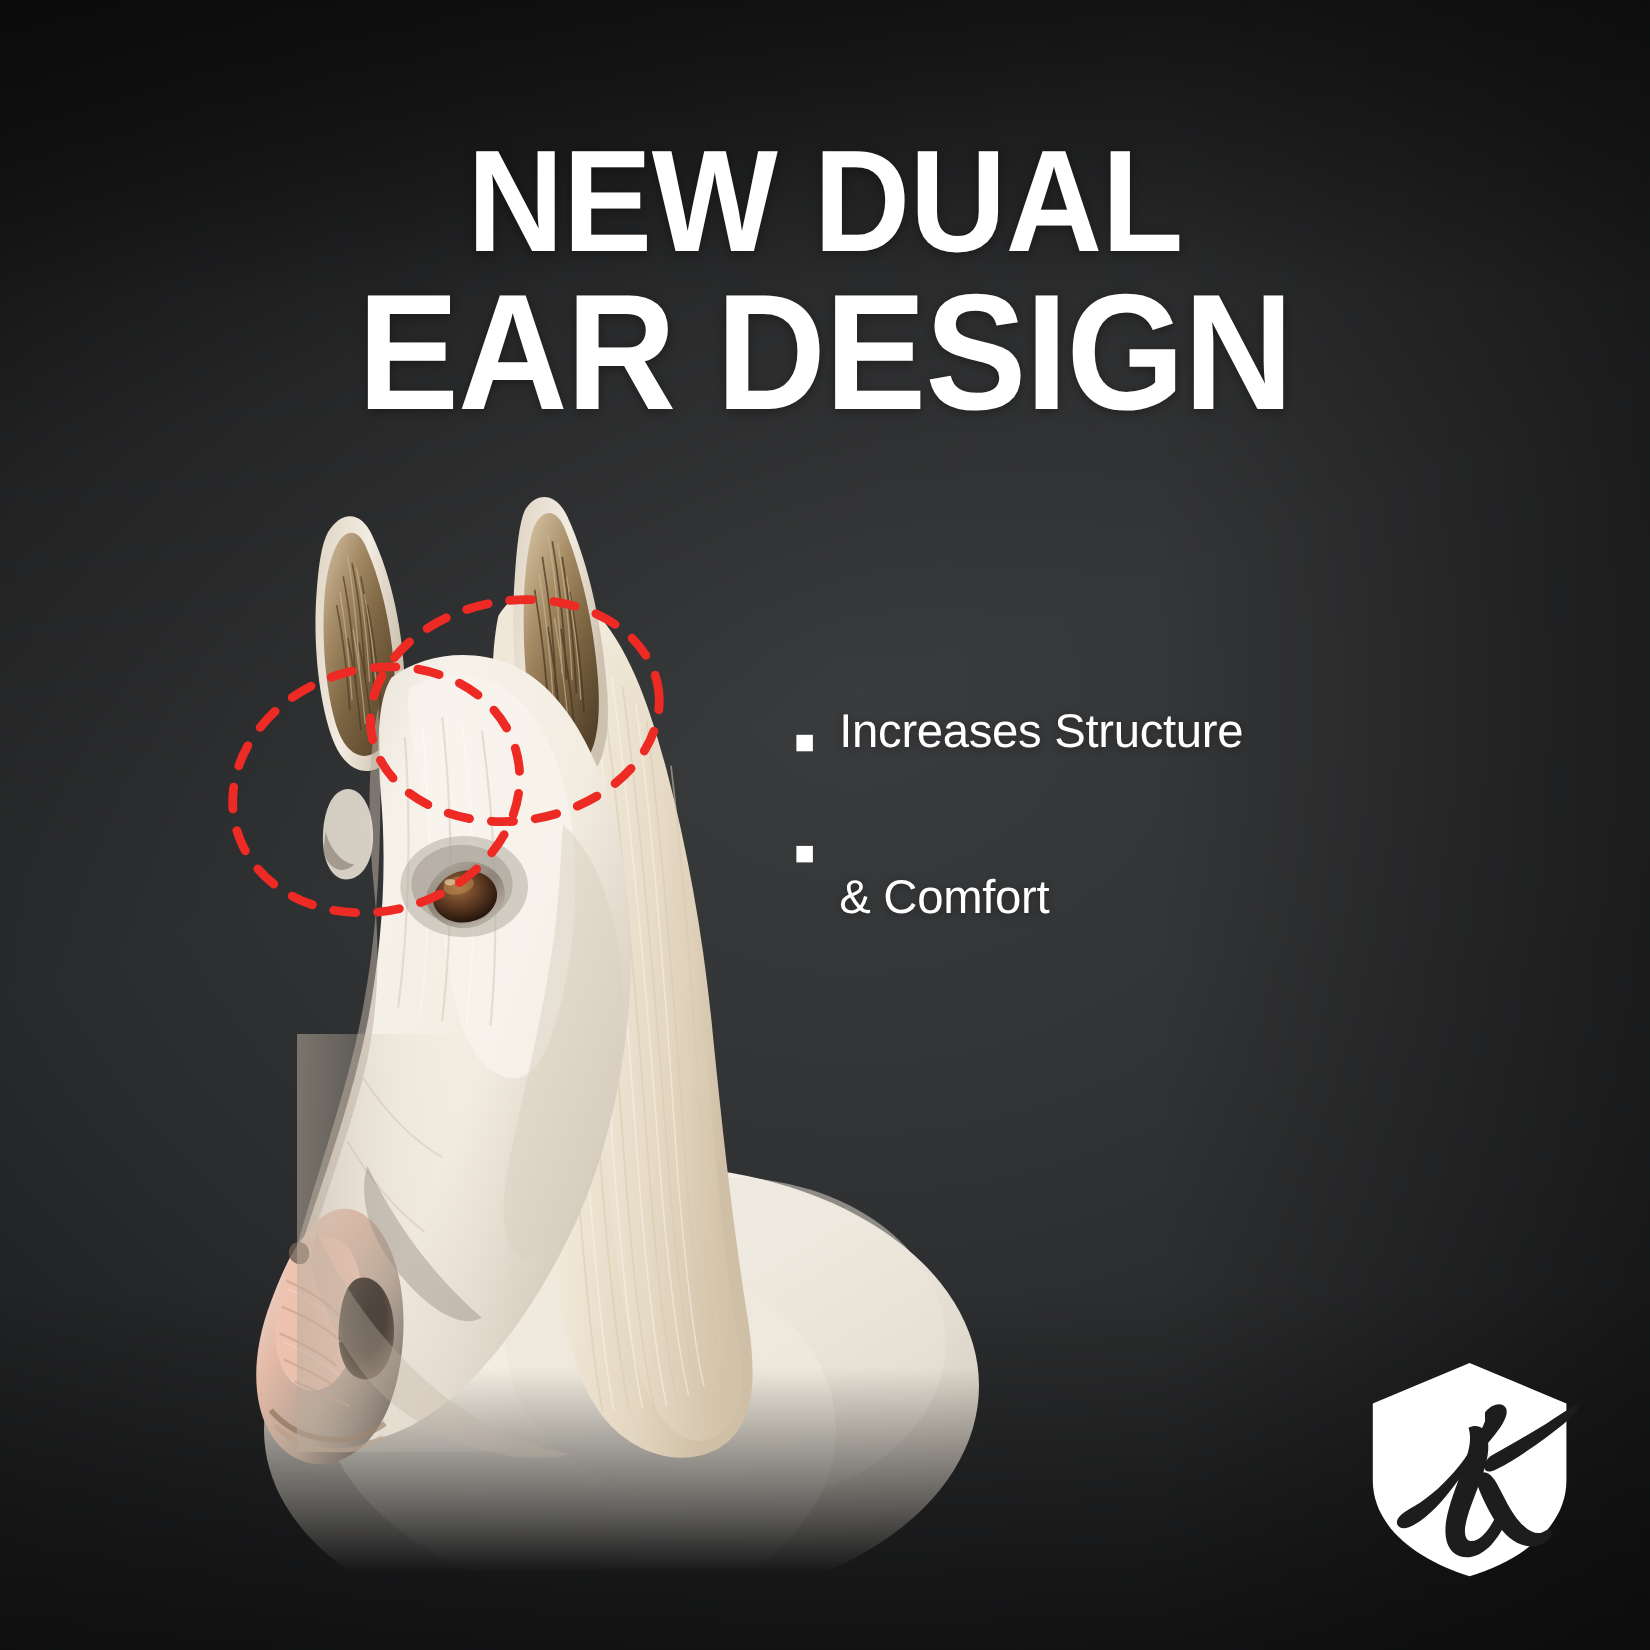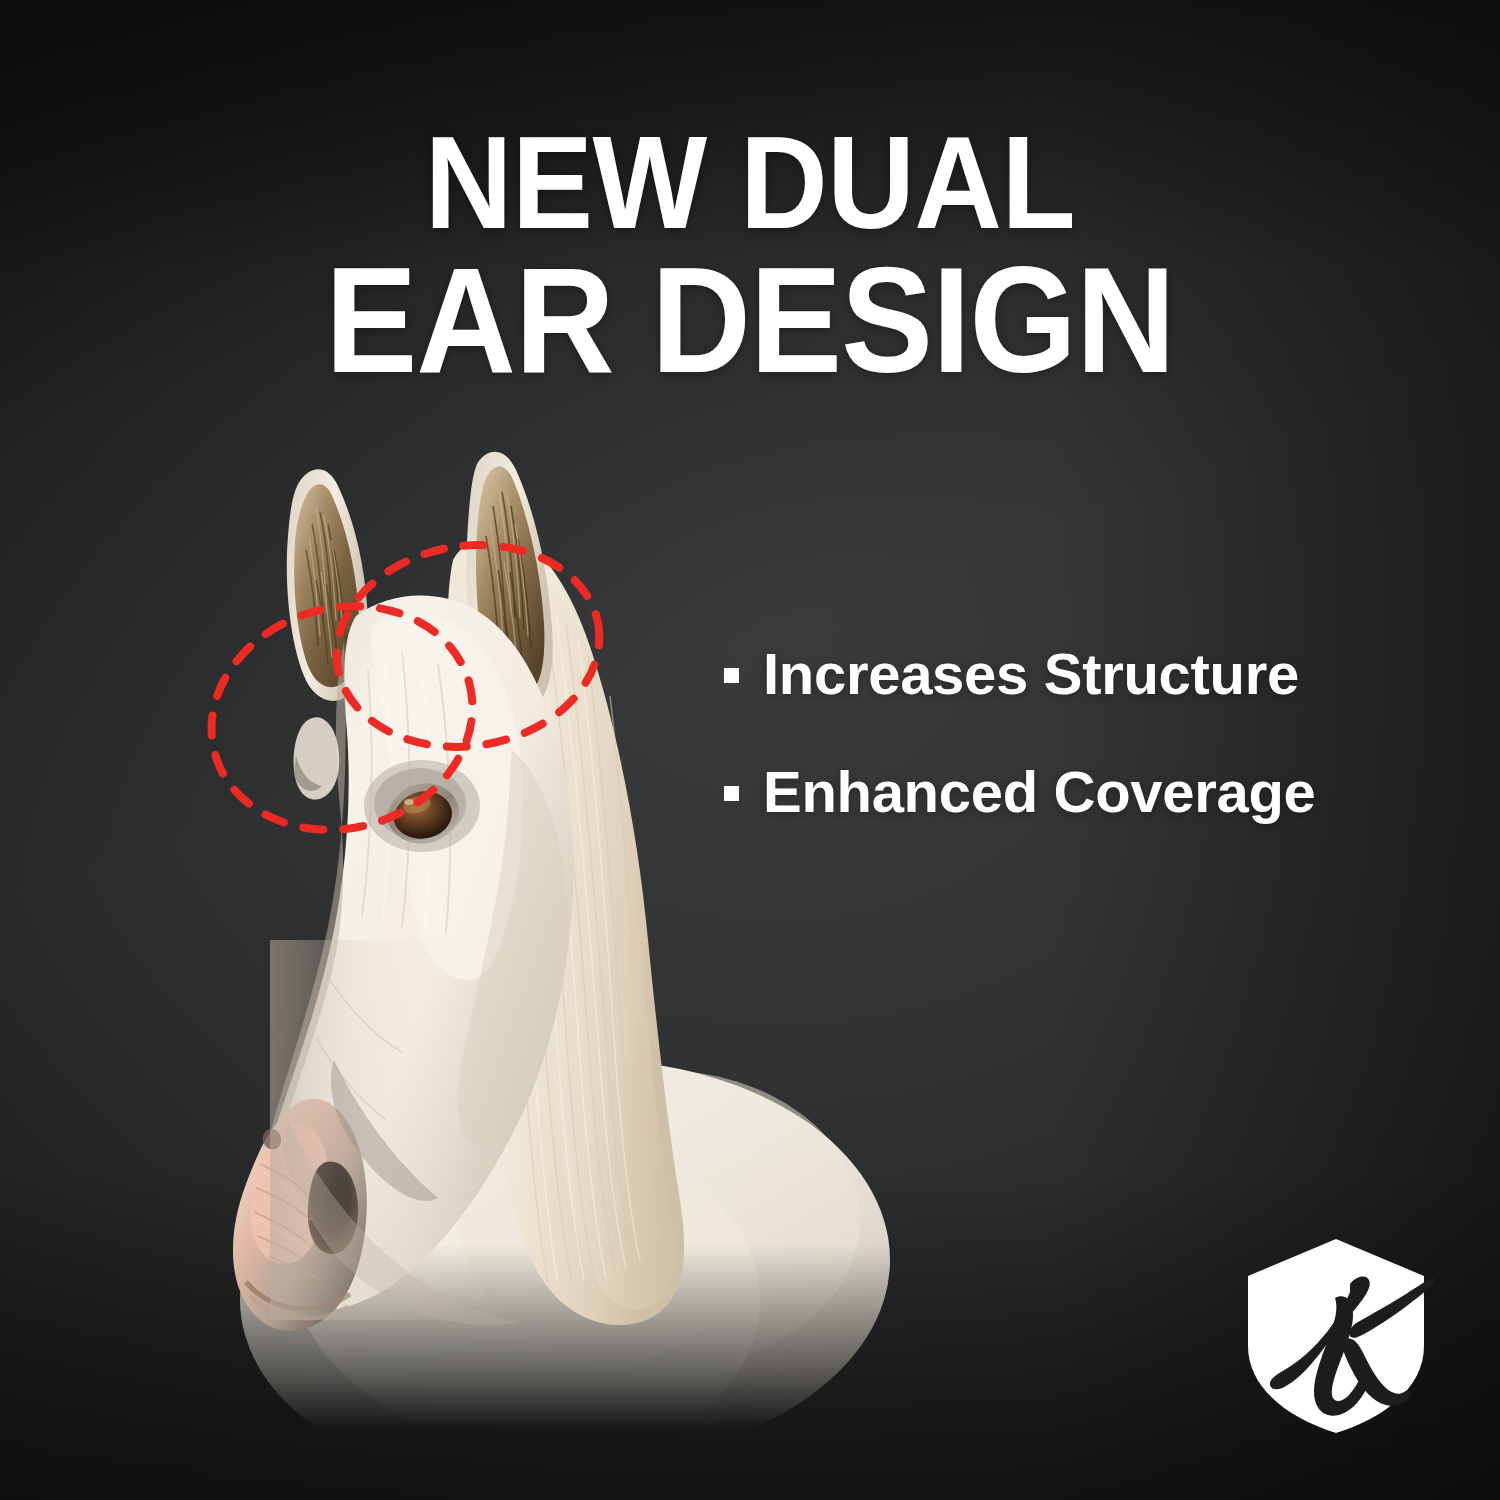--- a/index.html
+++ b/index.html
@@ -73,23 +73,23 @@
   .bullet-mark {
     width: 15px;
     height: 15px;
     background: #ffffff;
     flex: 0 0 15px;
     margin-top: 28px;
     margin-right: 24px;
   }
   .bullet-text {
     color: #ffffff;
-    font-size: 58px;
+    font-size: 43px;
     line-height: 1.18;
-    font-weight: 700;
+    font-weight: 400;
     letter-spacing: -0.3px;
     text-shadow: 0 2px 8px rgba(0,0,0,.30);
   }
 
   
   #horse {
     position: absolute;
     left: 120px;
     top: 420px;
     width: 820px;
@@ -486,21 +486,22 @@
     <div class="bullet-row">
       <span class="bullet-mark"></span>
       <span class="bullet-text">
         <span>Increases Structure</span><br>
       </span>
     </div>
 
     <div class="bullet-row">
       <span class="bullet-mark"></span>
       <span class="bullet-text">
-        <span>Enhanced Coverage</span><br>
+        <br>
+        <span>&amp; Comfort</span>
       </span>
     </div>
 
   </div>
 
   <div id="logo">
     <svg viewBox="0 0 196 200" xmlns="http://www.w3.org/2000/svg">
 
       <path d="M98 3 L186 40 L186 110
                C 186 152, 146 182, 98 197

